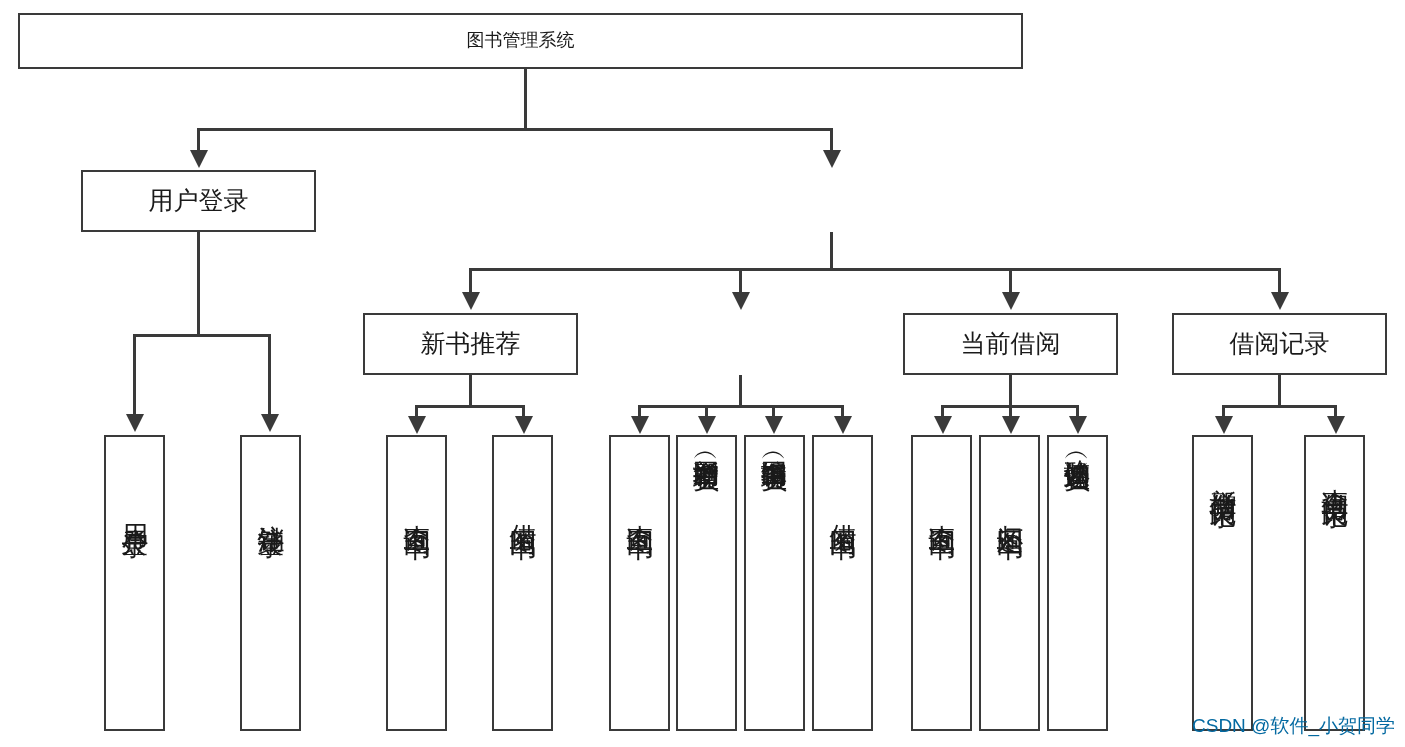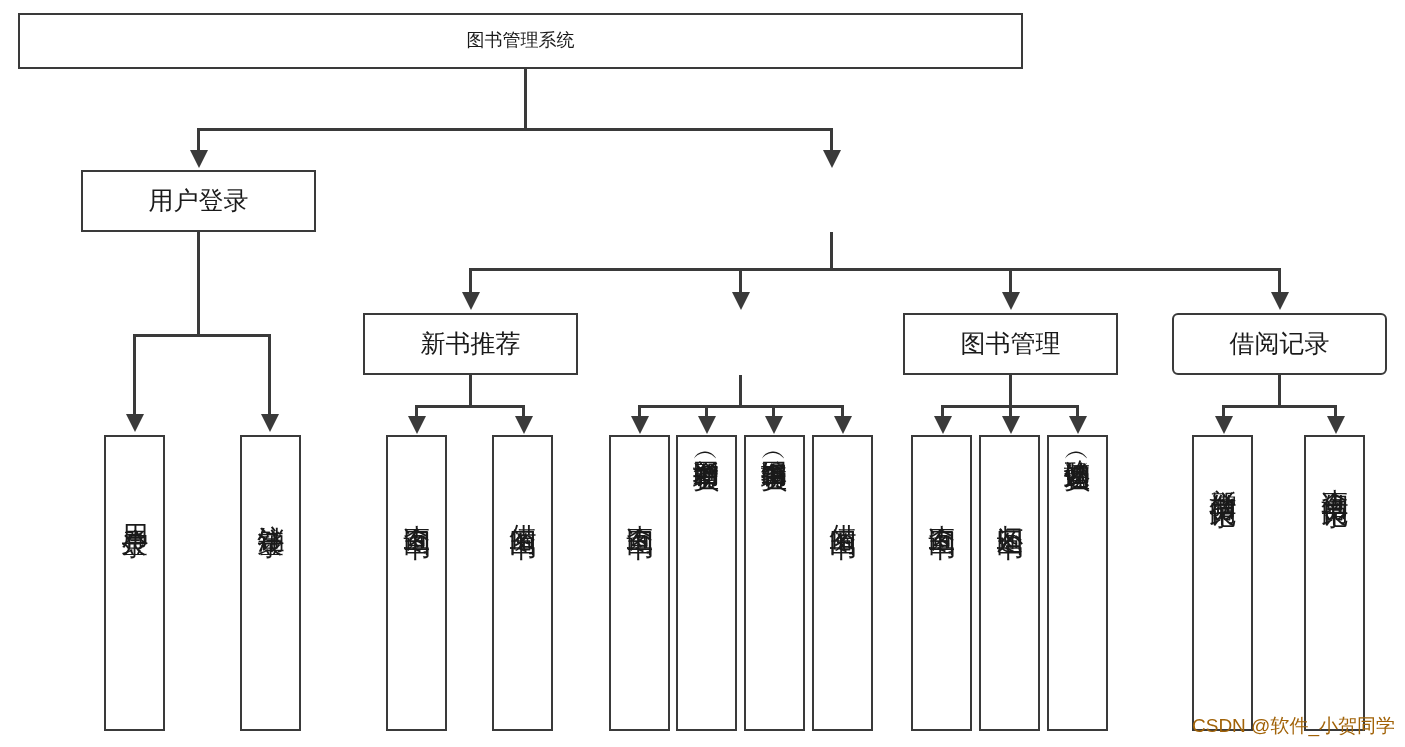--- a/index.html
+++ b/index.html
@@ -81,21 +81,21 @@
     width: 0;
     height: 0;
     border-left: 9px solid transparent;
     border-right: 9px solid transparent;
     border-top: 18px solid #3a3a3a;
   }
 
   
   #watermark {
     position: absolute;
-    color: #a16207;
+    color: #0369a1;
     font-size: 19px;
     white-space: nowrap;
     pointer-events: none;
     user-select: none;
   }
 </style>
 </head>
 <body>
 
 <div id="diagram-root">
@@ -132,23 +132,23 @@
   <div class="arrow" style="left:732px; top:292px;"></div>
   <div class="edge v" style="left:1009px; top:268px; width:3px; height:26px;"></div>
   <div class="arrow" style="left:1002px; top:292px;"></div>
   <div class="edge v" style="left:1278px; top:268px; width:3px; height:26px;"></div>
   <div class="arrow" style="left:1271px; top:292px;"></div>
 
   <div class="node horiz" style="left:363px; top:313px; width:215px; height:62px;">
     <span class="node-label">新书推荐</span>
   </div>
   <div class="node horiz" style="left:903px; top:313px; width:215px; height:62px;">
-    <span class="node-label">图书管理</span>
-  </div>
-  <div class="node horiz" style="left:1172px; top:313px; width:215px; height:62px;border-radius:6px;">
+    <span class="node-label">当前借阅</span>
+  </div>
+  <div class="node horiz" style="left:1172px; top:313px; width:215px; height:62px;">
     <span class="node-label">借阅记录</span>
   </div>
 
   <div class="edge v" style="left:469px; top:375px; width:3px; height:31px;"></div>
   <div class="edge h" style="left:415px; top:405px; width:110px; height:3px;"></div>
   <div class="edge v" style="left:415px; top:405px; width:3px; height:13px;"></div>
   <div class="arrow" style="left:408px; top:416px;"></div>
   <div class="edge v" style="left:522px; top:405px; width:3px; height:13px;"></div>
   <div class="arrow" style="left:515px; top:416px;"></div>
 

